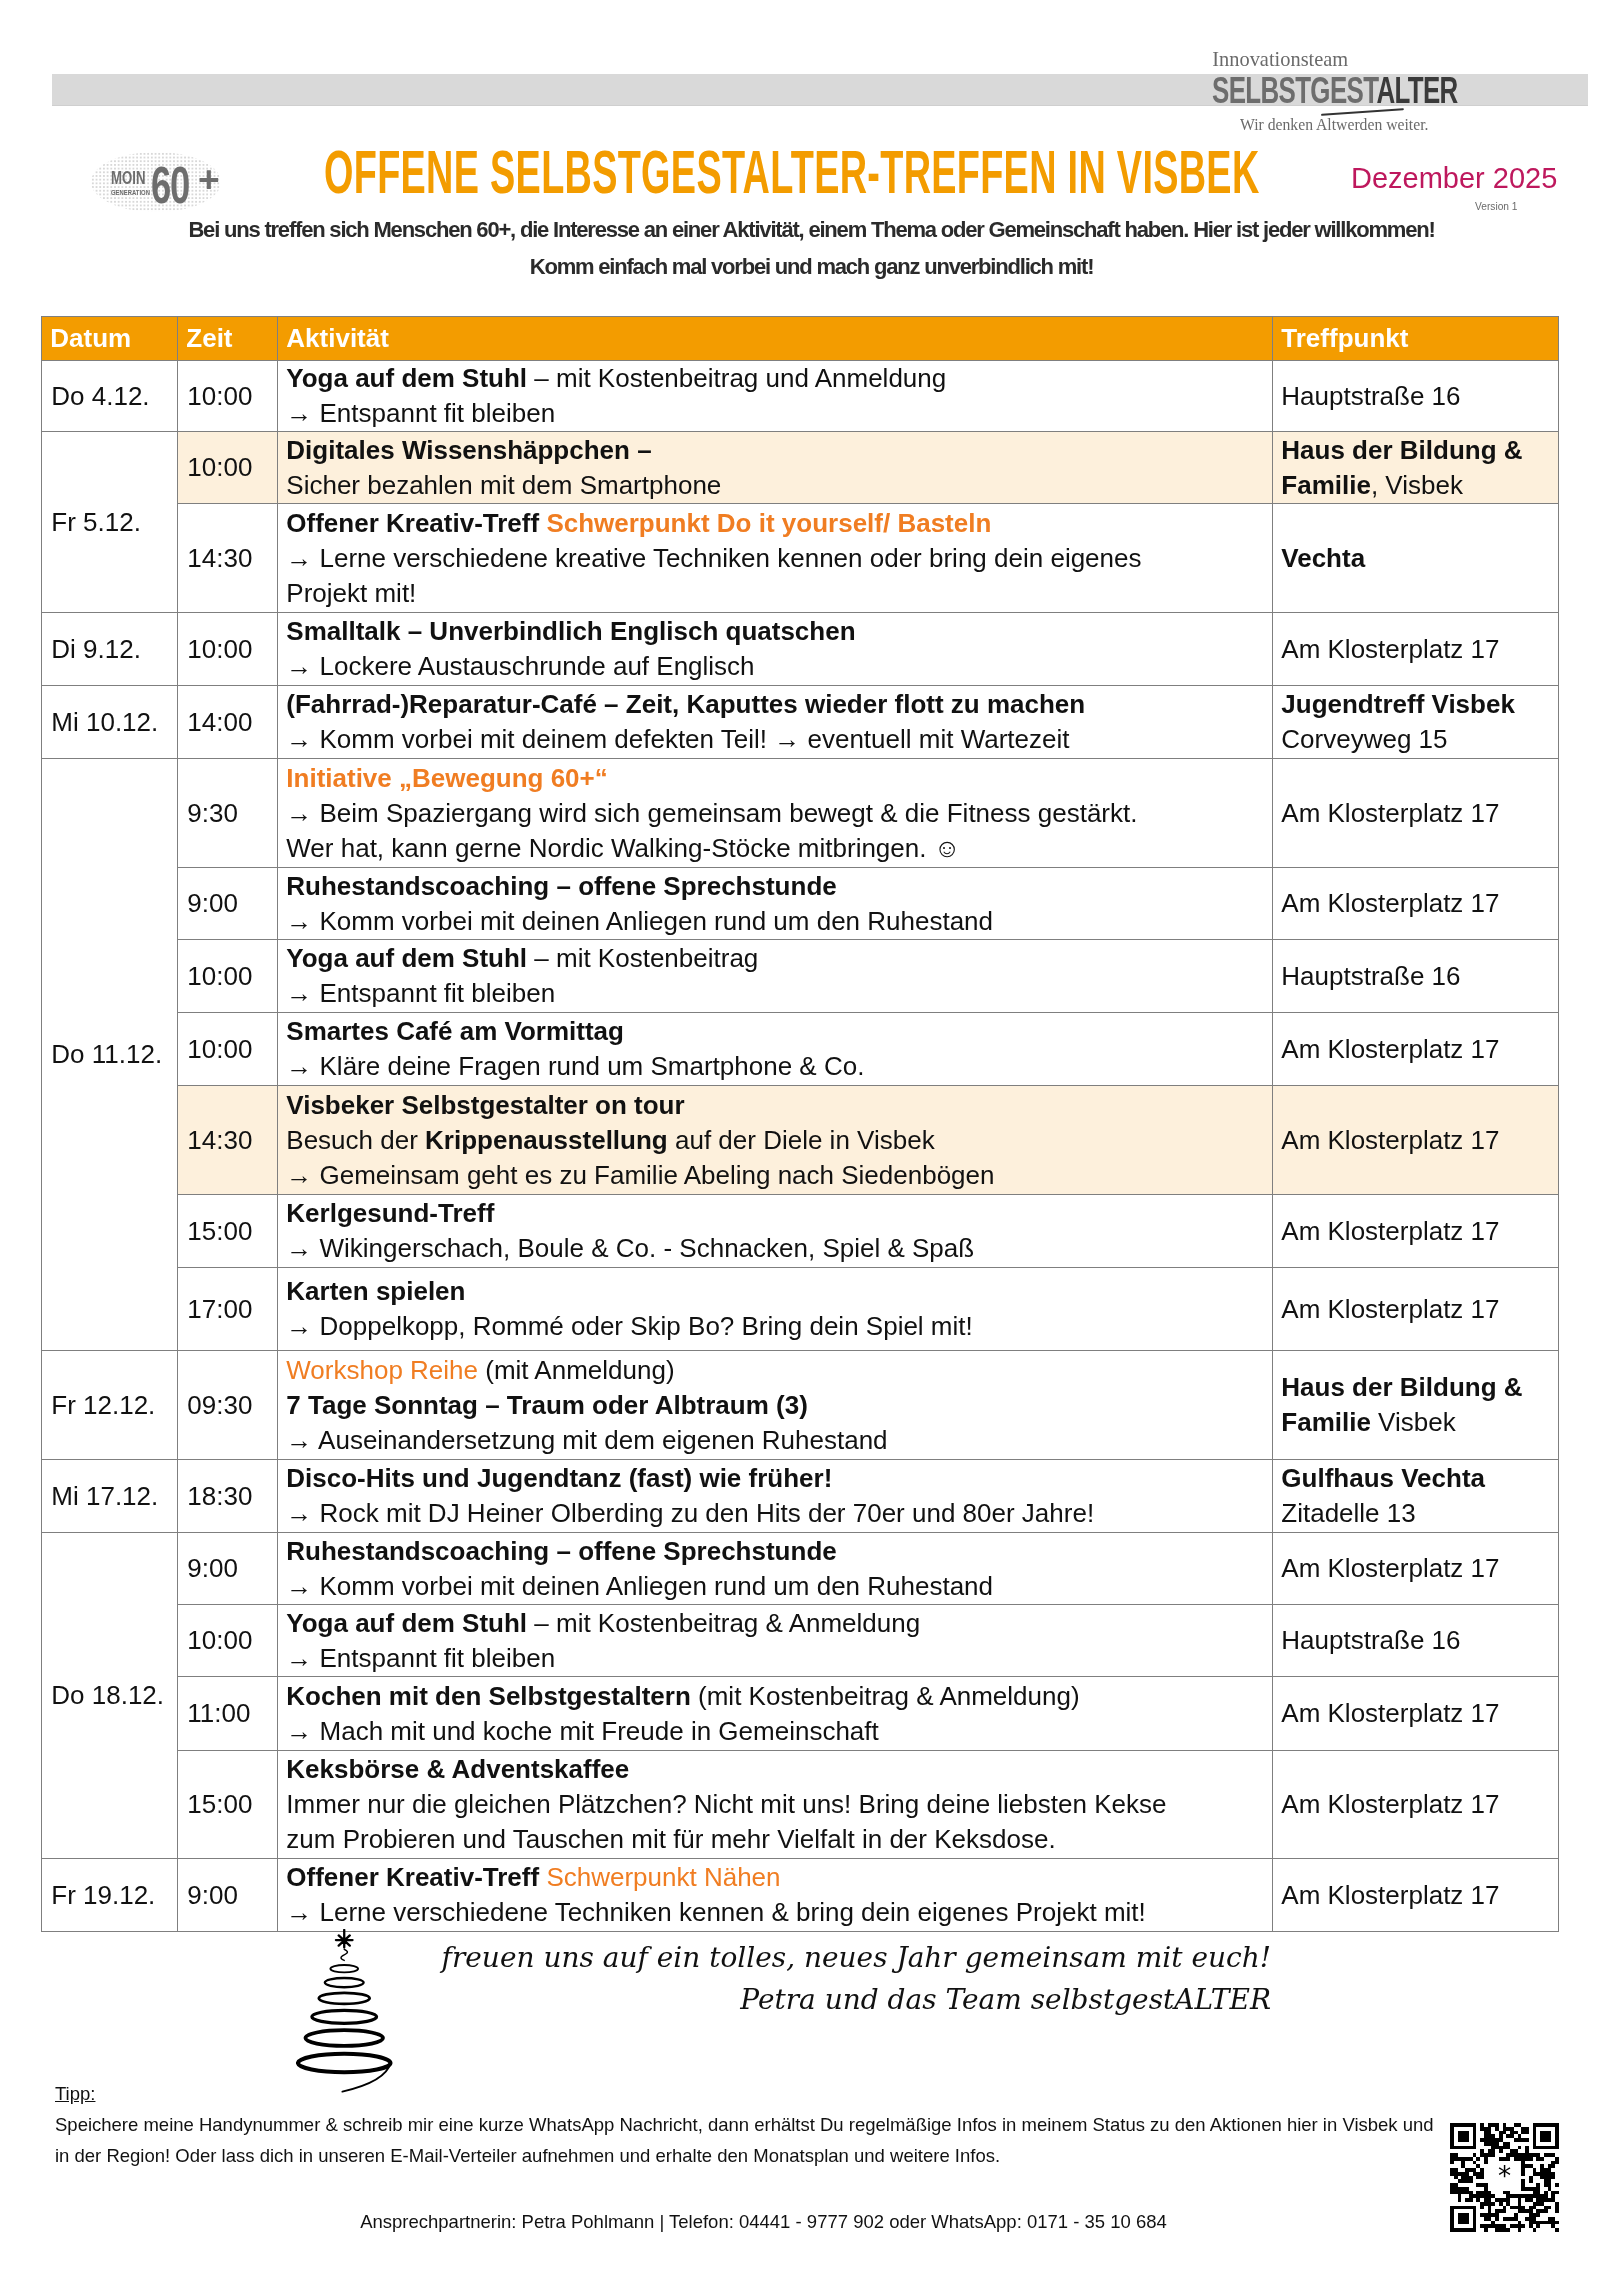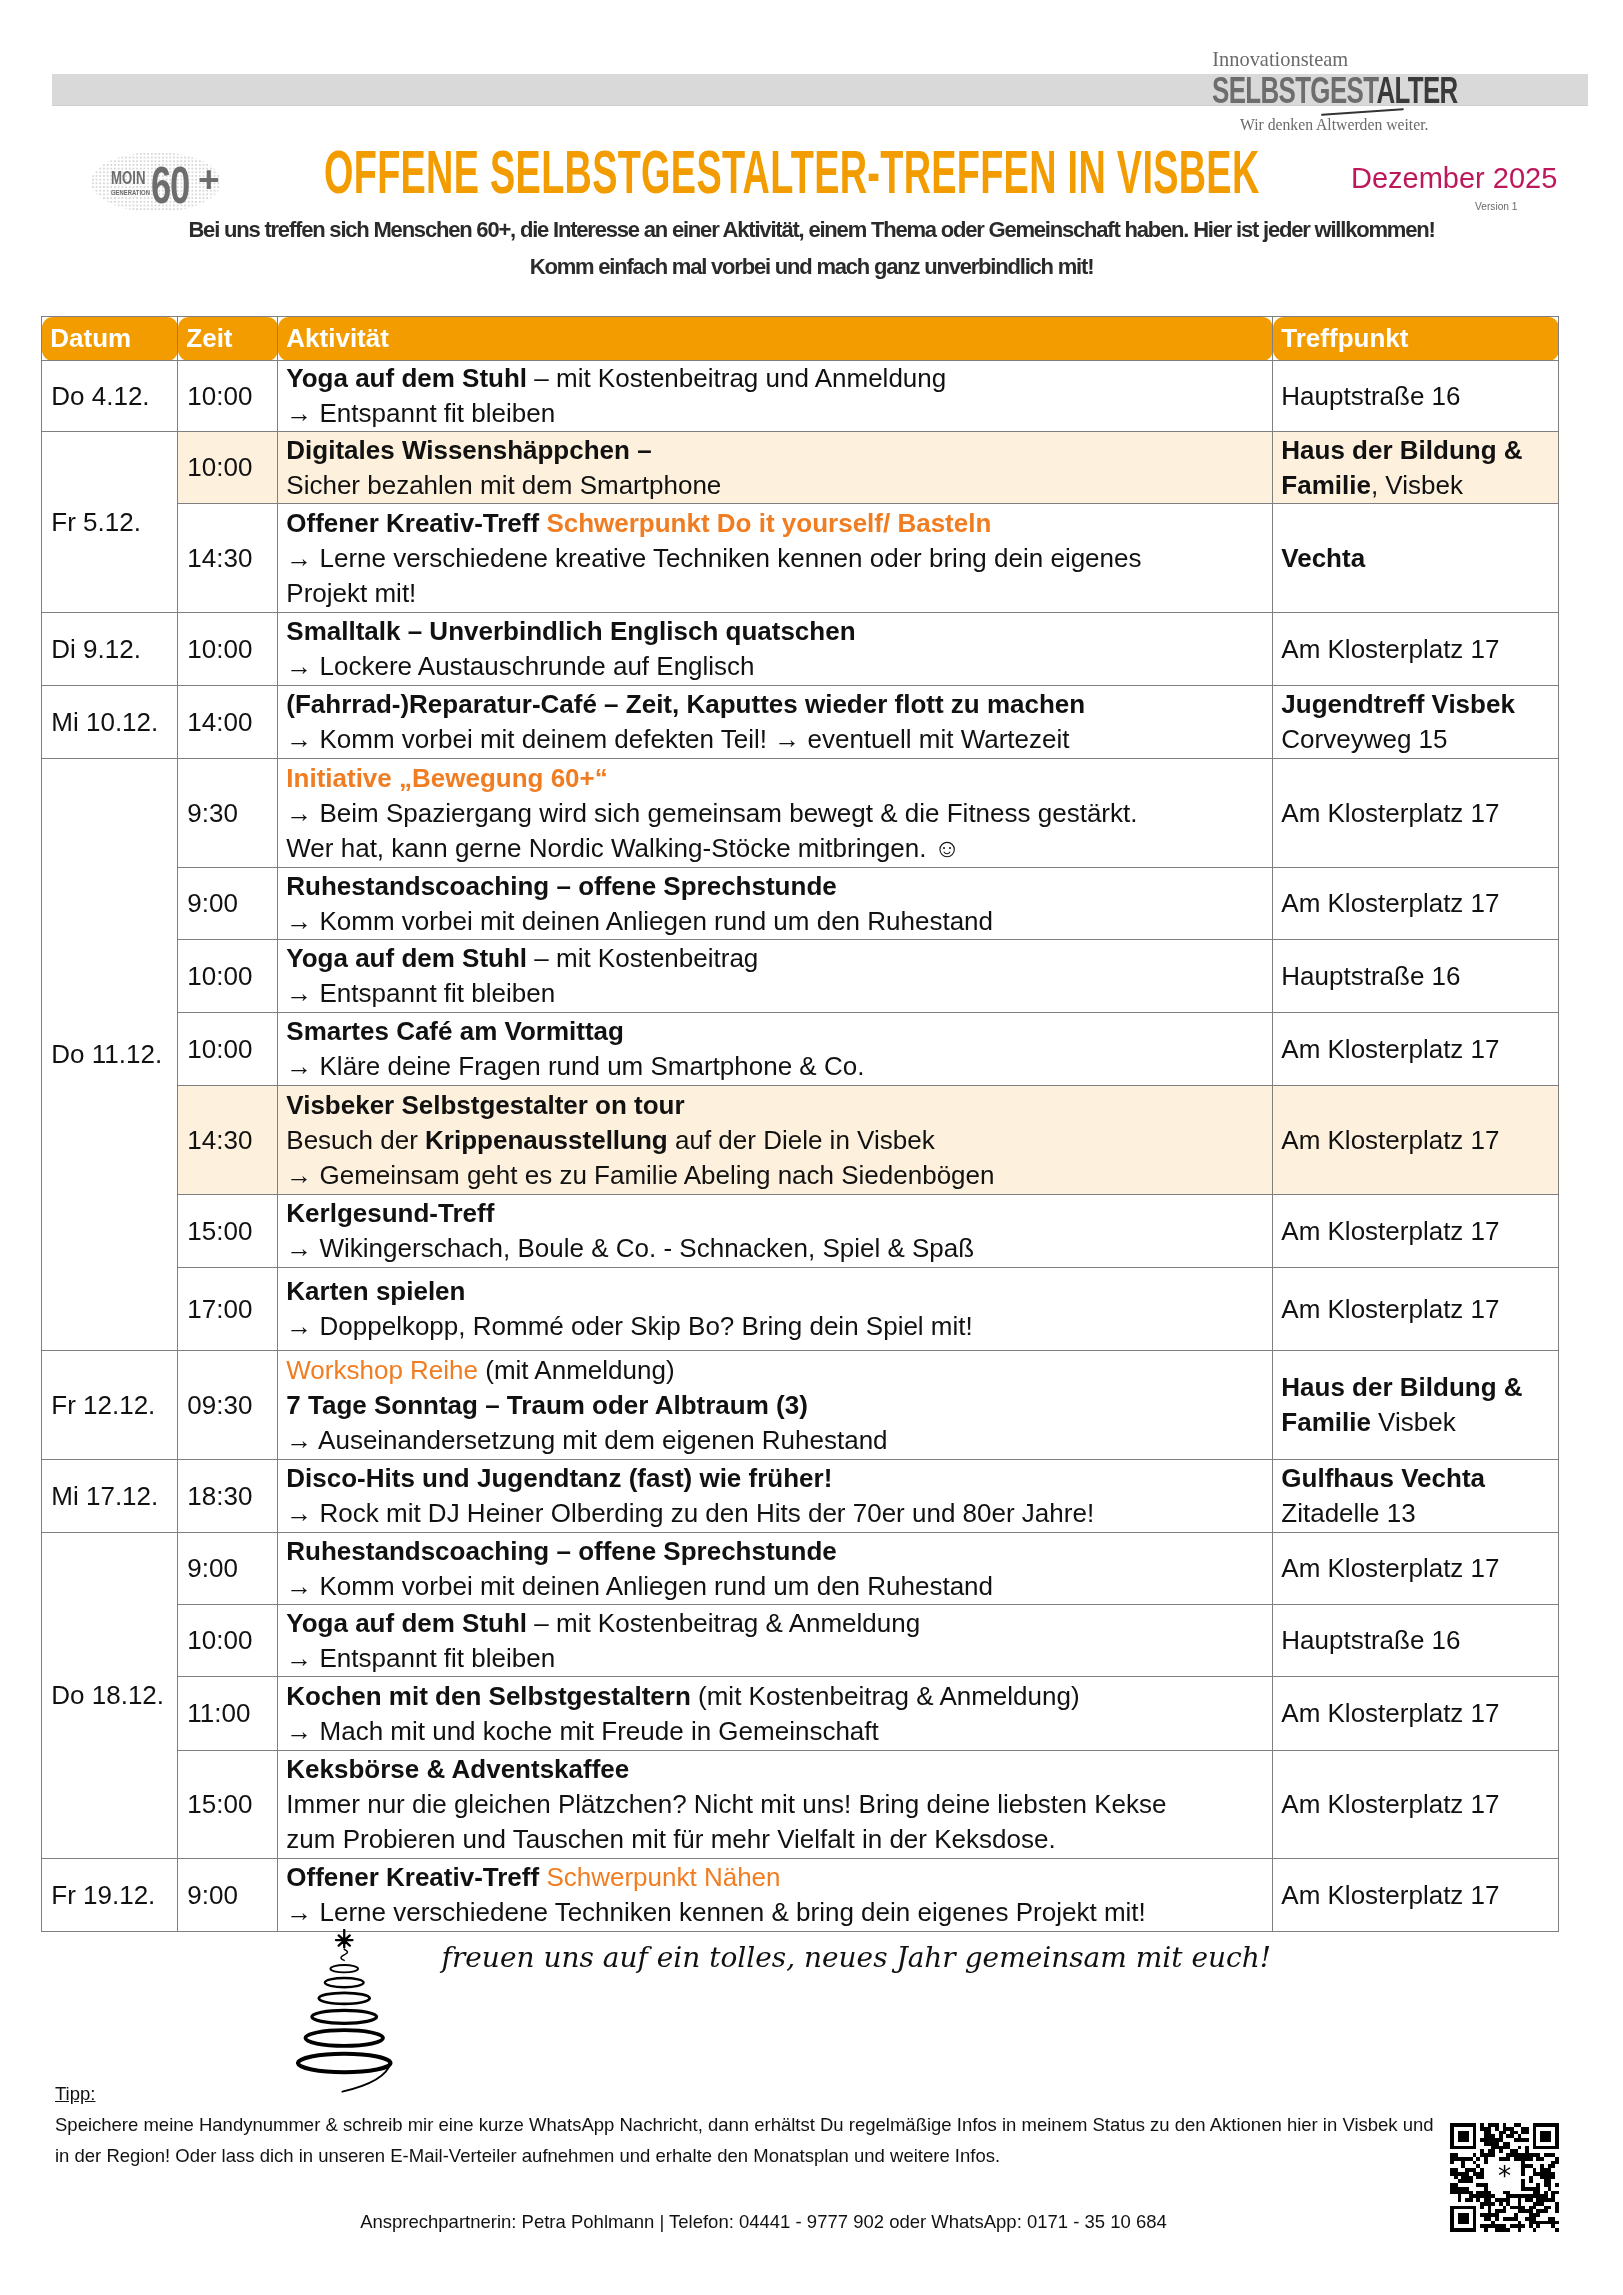--- a/index.html
+++ b/index.html
@@ -27,21 +27,21 @@
   .title { position:absolute; left:324px; top:137px; font-weight:bold; font-size:61px; color:#F39C00; letter-spacing:0.5px;
            transform:scaleX(0.62); transform-origin:left top; white-space:nowrap; }
   .month { position:absolute; left:1351px; top:162px; font-size:29px; color:#be185d; white-space:nowrap; }
   .version { position:absolute; left:1475px; top:201px; font-size:10.2px; color:#6a6a6a; }
   .intro1 { position:absolute; left:0; width:1623px; top:217px; text-align:center; font-weight:bold; font-size:22px; color:#2b2b2b; letter-spacing:-1.2px; }
   .intro2 { position:absolute; left:0; width:1623px; top:254px; text-align:center; font-weight:bold; font-size:22px; color:#2b2b2b; letter-spacing:-1.2px; }
 
   
   table.plan { position:absolute; left:41px; top:316px; width:1518px; border-collapse:collapse; table-layout:fixed; }
   table.plan td, table.plan th { border:1.9px solid #7f7f7f; padding:0 8.3px; vertical-align:middle; font-size:26px; line-height:35px; text-align:left; }
-  table.plan th { background:#F39C00; color:#fff; font-weight:bold; height:43px;border-radius:11px; }
+  table.plan th { background:#F39C00; color:#fff; font-weight:bold; height:43px; }
   table.plan td.hl { background:#FDF0DC; }
   table.plan td.zeit, table.plan td.datum { padding-left:9.3px; }
   table.plan td.akt { padding-left:8.3px; }
   .b { font-weight:bold; }
   .o { color:#F07D22; font-weight:bold; }
   .on { color:#F07D22; }
   .line { display:block; white-space:nowrap; }
 
   
   .tree { position:absolute; left:296px; top:1929px; width:102px; height:171px; }
@@ -312,20 +312,21 @@
     <ellipse cx="104" cy="116" rx="42" ry="10" stroke-width="5"></ellipse>
     <ellipse cx="104" cy="150" rx="55" ry="12" stroke-width="6"></ellipse>
     <ellipse cx="104" cy="190" rx="70" ry="14" stroke-width="7"></ellipse>
     <ellipse cx="104" cy="236" rx="84" ry="17" stroke-width="8"></ellipse>
     <ellipse cx="104" cy="290" rx="100" ry="20" stroke-width="9"></ellipse>
     <path d="M204 290 q-10 40 -104 62" stroke-width="4"></path>
   </g>
 </svg>
 <div class="xmas">
   <div>freuen uns auf ein tolles, neues Jahr gemeinsam mit euch!</div>
+  <div>Petra und das Team selbstgestALTER</div>
 </div>
 
 <div class="tipp-h">Tipp:</div>
 <div class="tipp">Speichere meine Handynummer &amp; schreib mir eine kurze WhatsApp Nachricht, dann erhältst Du regelmäßige Infos in meinem Status zu den Aktionen hier in Visbek und in der Region! Oder lass dich in unseren E-Mail-Verteiler aufnehmen und erhalte den Monatsplan und weitere Infos.</div>
 <div class="contact">Ansprechpartnerin: Petra Pohlmann | Telefon: 04441 - 9777 902 oder WhatsApp: 0171 - 35 10 684</div>
 <svg class="qr" id="qr" viewBox="0 0 29 29" shape-rendering="crispEdges">
     <rect x="8" y="0" width="1" height="1" fill="#000"></rect>
     <rect x="10" y="0" width="1" height="1" fill="#000"></rect>
     <rect x="11" y="0" width="1" height="1" fill="#000"></rect>
     <rect x="12" y="0" width="1" height="1" fill="#000"></rect>

